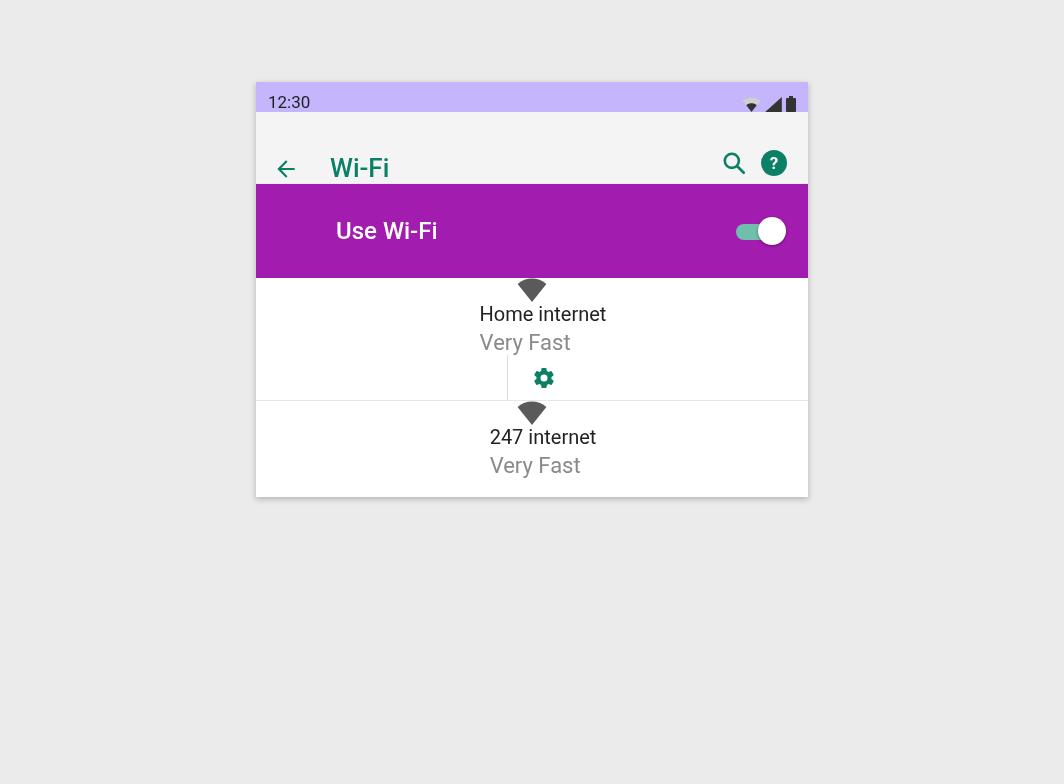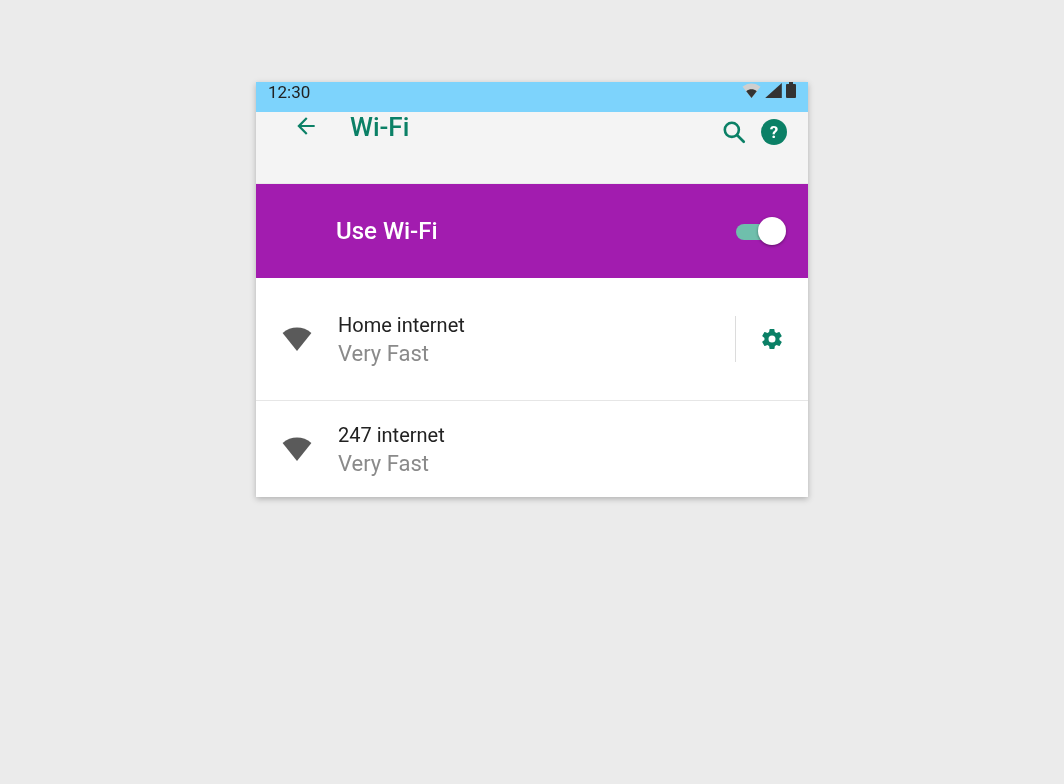--- a/index.html
+++ b/index.html
@@ -14,39 +14,39 @@
   }
   .phone {
     width: 552px;
     background: #fff;
     box-shadow: 0 2px 6px rgba(0,0,0,0.25);
     overflow: hidden;
   }
   
   .statusbar {
     height: 30px;
-    background: #7dd3fc;
-    display: flex;
-    align-items: flex-start;
+    background: #c4b5fd;
+    display: flex;
+    align-items: flex-end;
     padding: 0 12px;
     font-size: 17px;
     color: #222;
   }
   .statusbar .clock { flex: 0 0 auto; }
   .statusbar .spacer { flex: 1 1 auto; }
   .statusbar .sys-icons { display: flex; align-items: center; gap: 4px; }
   .statusbar svg { display: block; }
 
   
   .appbar {
     height: 72px;
     background: #f4f4f4;
     display: flex;
-    align-items: flex-start;
-    padding: 0 14px 0 36px;
+    align-items: flex-end;
+    padding: 0 14px 0 16px;
     border-bottom: 1px solid rgba(0,0,0,0.04);
   }
   .appbar .back { width: 28px; height: 28px; display:flex; align-items:center; justify-content:center; cursor:pointer; }
   .appbar .title {
     margin-left: 30px;
     font-size: 26px;
     font-weight: 500;
     color: #0b8066;
     flex: 1 1 auto;
   }
@@ -81,20 +81,21 @@
     width: 28px; height: 28px; border-radius: 50%;
     background: #fff;
     box-shadow: 0 1px 3px rgba(0,0,0,0.4);
   }
 
   
   .list { background:#fff; }
   .row {
     display: flex; align-items: center;
     padding: 0 22px;
+    flex-direction: column;
   }
   .row.connected { height: 122px; }
   .row.available { height: 96px; }
   .divider { height:1px; background:#e6e6e6; }
 
   .wifi-icon { width: 38px; display:flex; justify-content:center; }
   .row .text { margin-left: 22px; flex: 1 1 auto; }
   .row .name { font-size: 20px; color: #222; }
   .row .sub { font-size: 22px; color: #8a8a8a; margin-top: 4px; }
   .trailing { display:flex; align-items:center; height:100%; }

